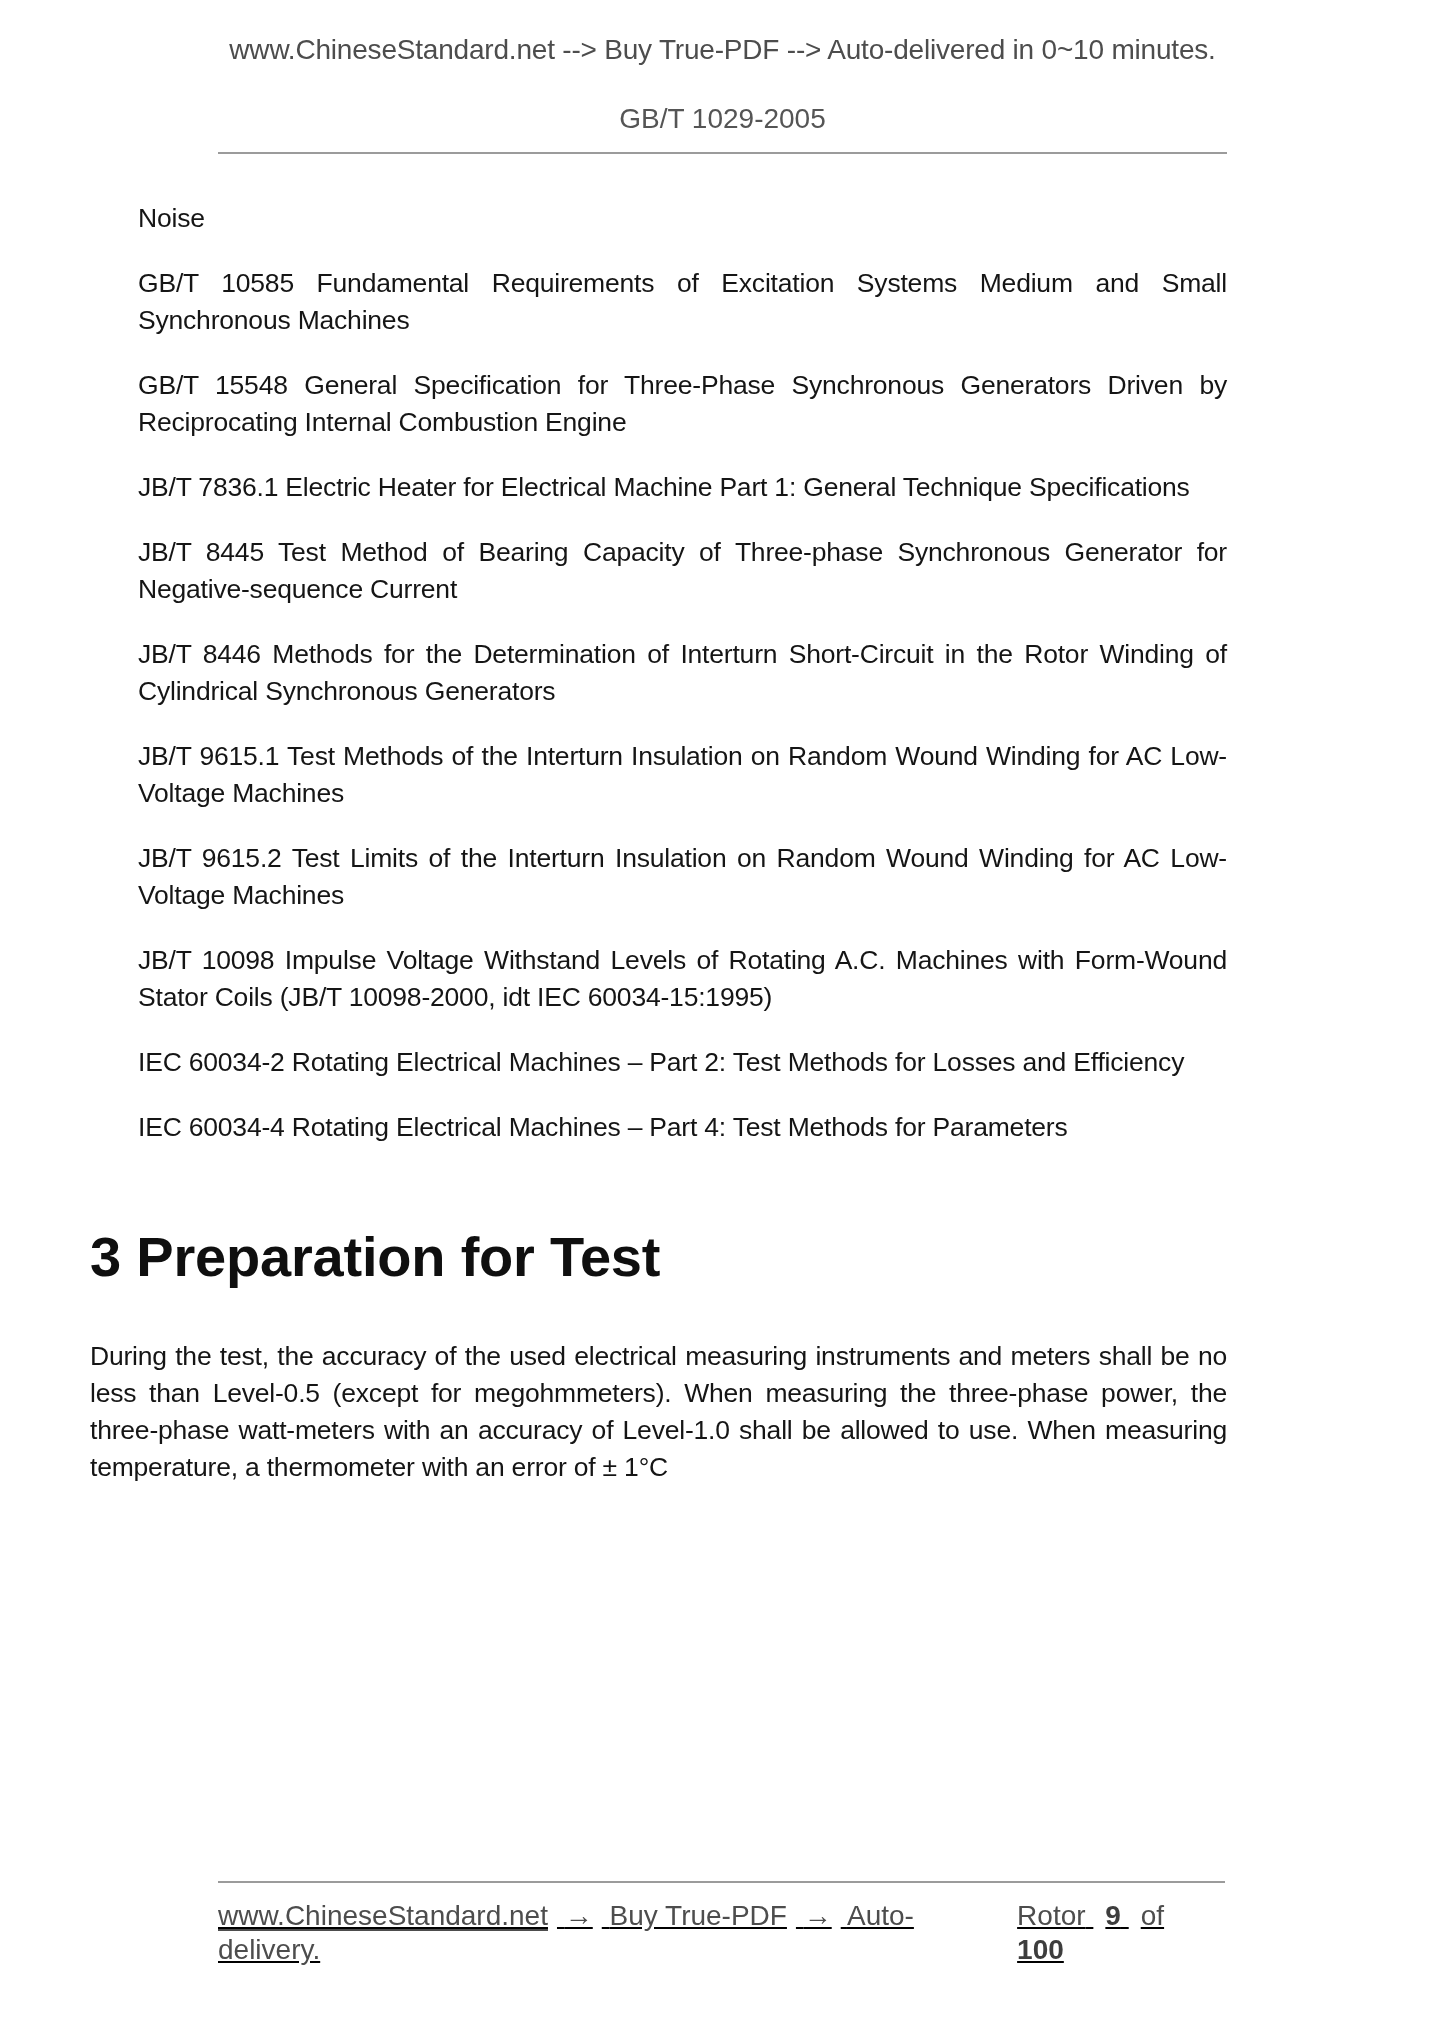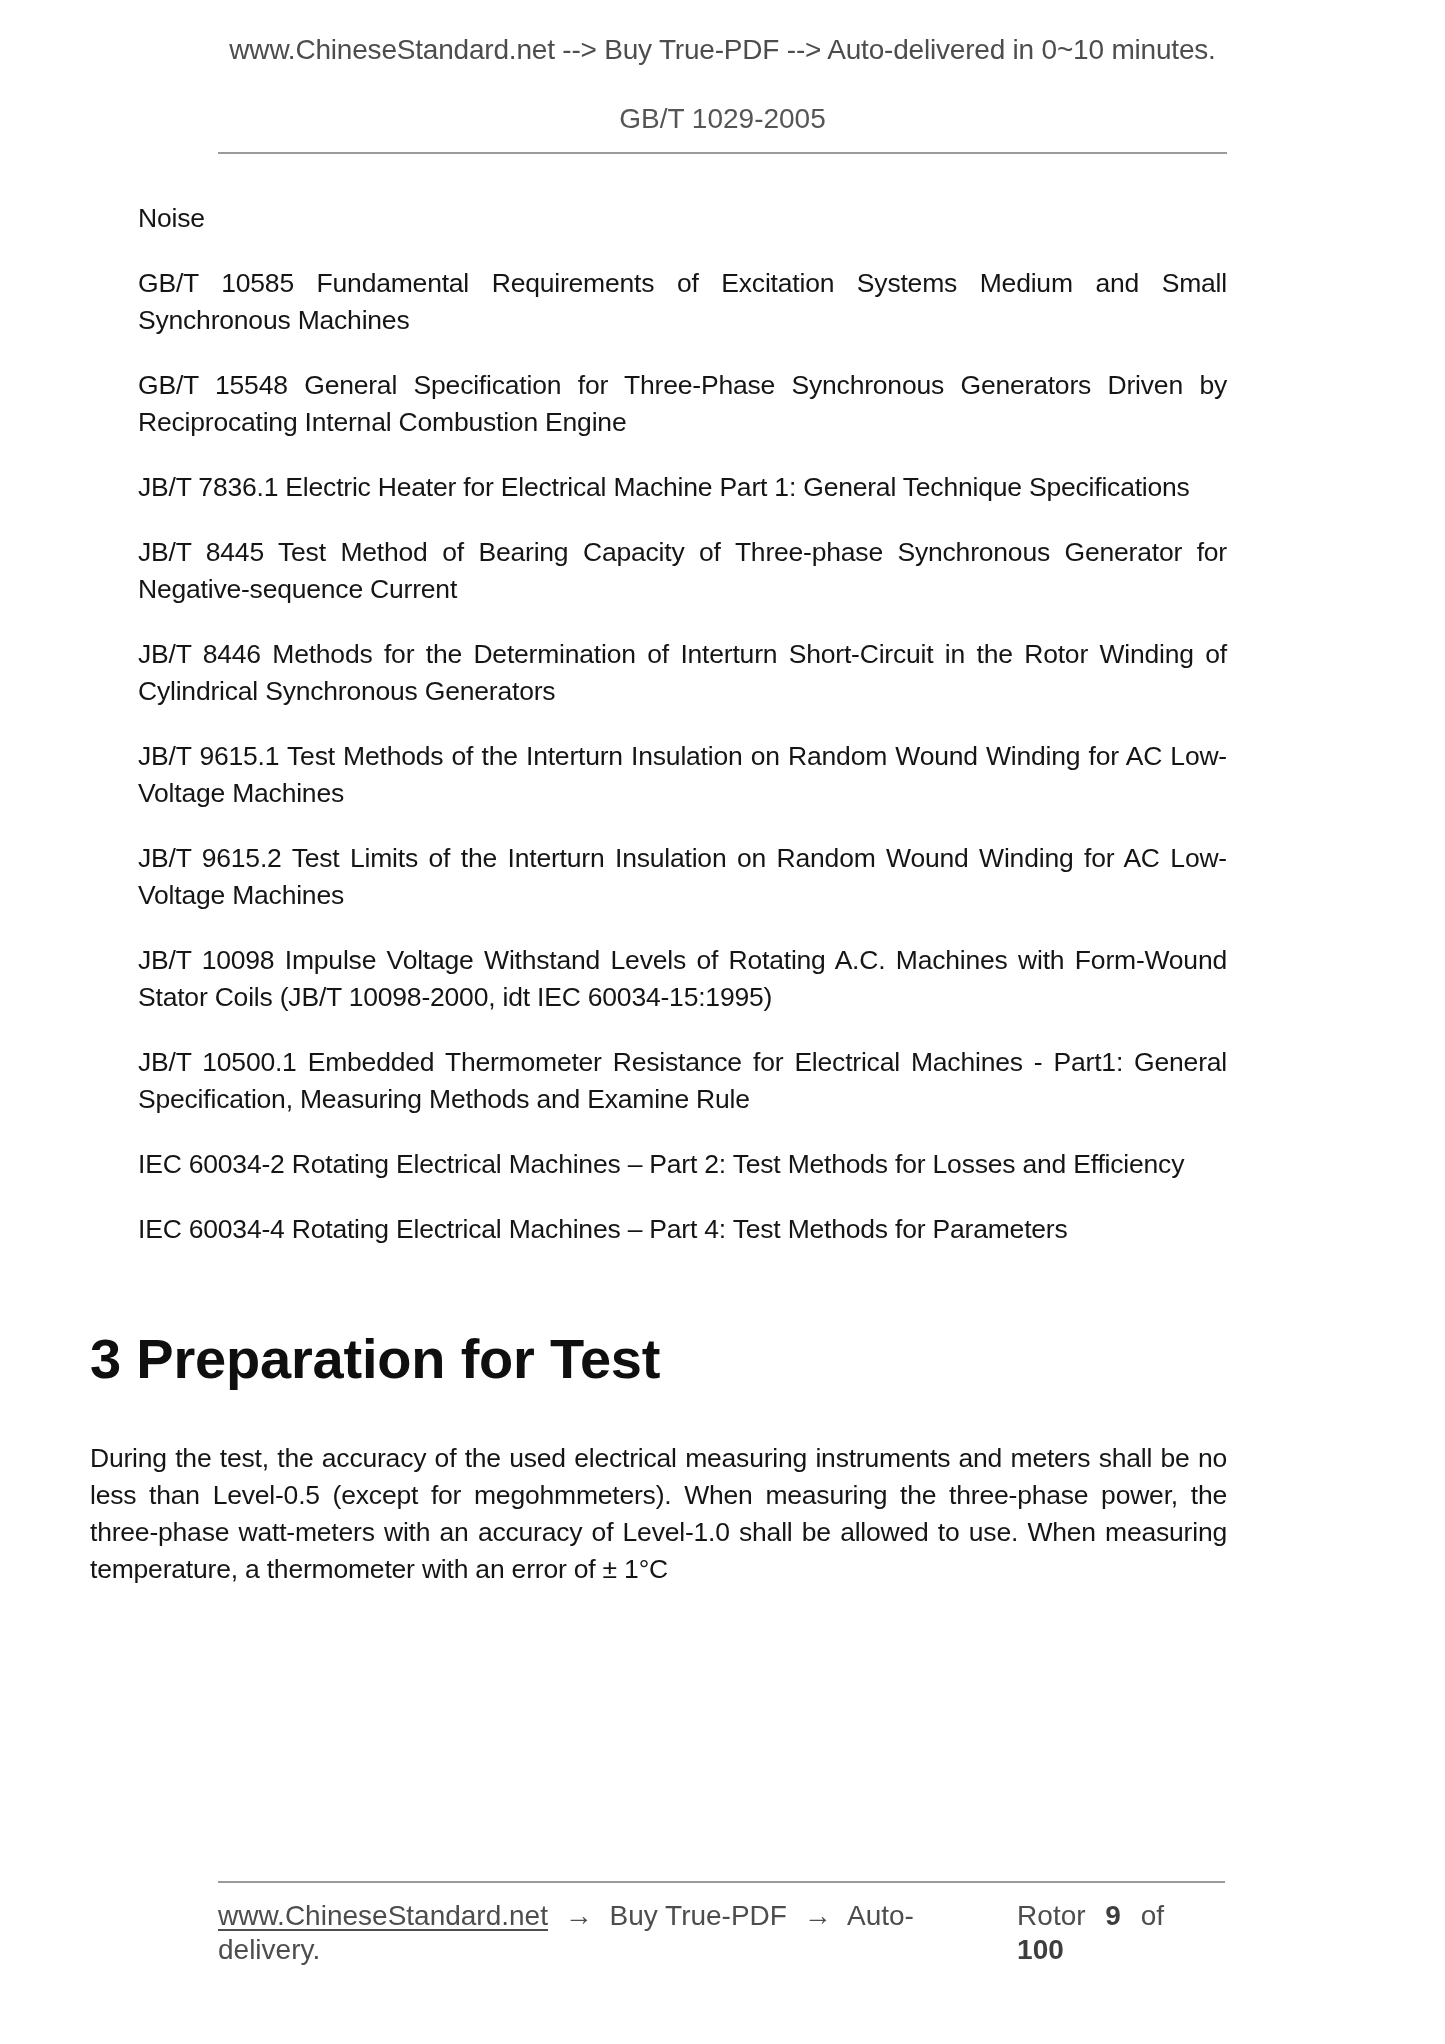--- a/index.html
+++ b/index.html
@@ -64,20 +64,21 @@
   .body-para {
     margin: 56px 0 0 0;
     text-align: justify;
   }
   
   .footer {
     position: absolute;
     left: 218px;
     right: 220px;
     top: 1881px;
+    text-decoration: underline;
   }
   .footer-rule {
     height: 2px;
     background: #9b9b9b;
   }
   .footer-row {
     margin-top: 16px;
     display: flex;
     justify-content: space-between;
     align-items: baseline;
@@ -114,21 +115,20 @@
     <div>
         <p class="ref">Noise</p>
         <p class="ref">GB/T 10585 Fundamental Requirements of Excitation Systems Medium and Small Synchronous Machines</p>
         <p class="ref">GB/T 15548 General Specification for Three-Phase Synchronous Generators Driven by Reciprocating Internal Combustion Engine</p>
         <p class="ref">JB/T 7836.1 Electric Heater for Electrical Machine Part 1: General Technique Specifications</p>
         <p class="ref">JB/T 8445 Test Method of Bearing Capacity of Three-phase Synchronous Generator for Negative-sequence Current</p>
         <p class="ref">JB/T 8446 Methods for the Determination of Interturn Short-Circuit in the Rotor Winding of Cylindrical Synchronous Generators</p>
         <p class="ref">JB/T 9615.1 Test Methods of the Interturn Insulation on Random Wound Winding for AC Low-Voltage Machines</p>
         <p class="ref">JB/T 9615.2 Test Limits of the Interturn Insulation on Random Wound Winding for AC Low-Voltage Machines</p>
         <p class="ref">JB/T 10098 Impulse Voltage Withstand Levels of Rotating A.C. Machines with Form-Wound Stator Coils (JB/T 10098-2000, idt IEC 60034-15:1995)</p>
-        <p class="ref">JB/T 10500.1 Embedded Thermometer Resistance for Electrical Machines - Part1: General Specification, Measuring Methods and Examine Rule</p>
         <p class="ref">IEC 60034-2 Rotating Electrical Machines – Part 2: Test Methods for Losses and Efficiency</p>
         <p class="ref">IEC 60034-4 Rotating Electrical Machines – Part 4: Test Methods for Parameters</p>
       </div>
 
     <h1 class="section-heading">3 Preparation for Test</h1>
 
     <p class="body-para">During the test, the accuracy of the used electrical measuring instruments and meters shall be no less than Level-0.5 (except for megohmmeters). When measuring the three-phase power, the three-phase watt-meters with an accuracy of Level-1.0 shall be allowed to use. When measuring temperature, a thermometer with an error of ± 1°C</p>
   </div>
 
   <div class="footer">

